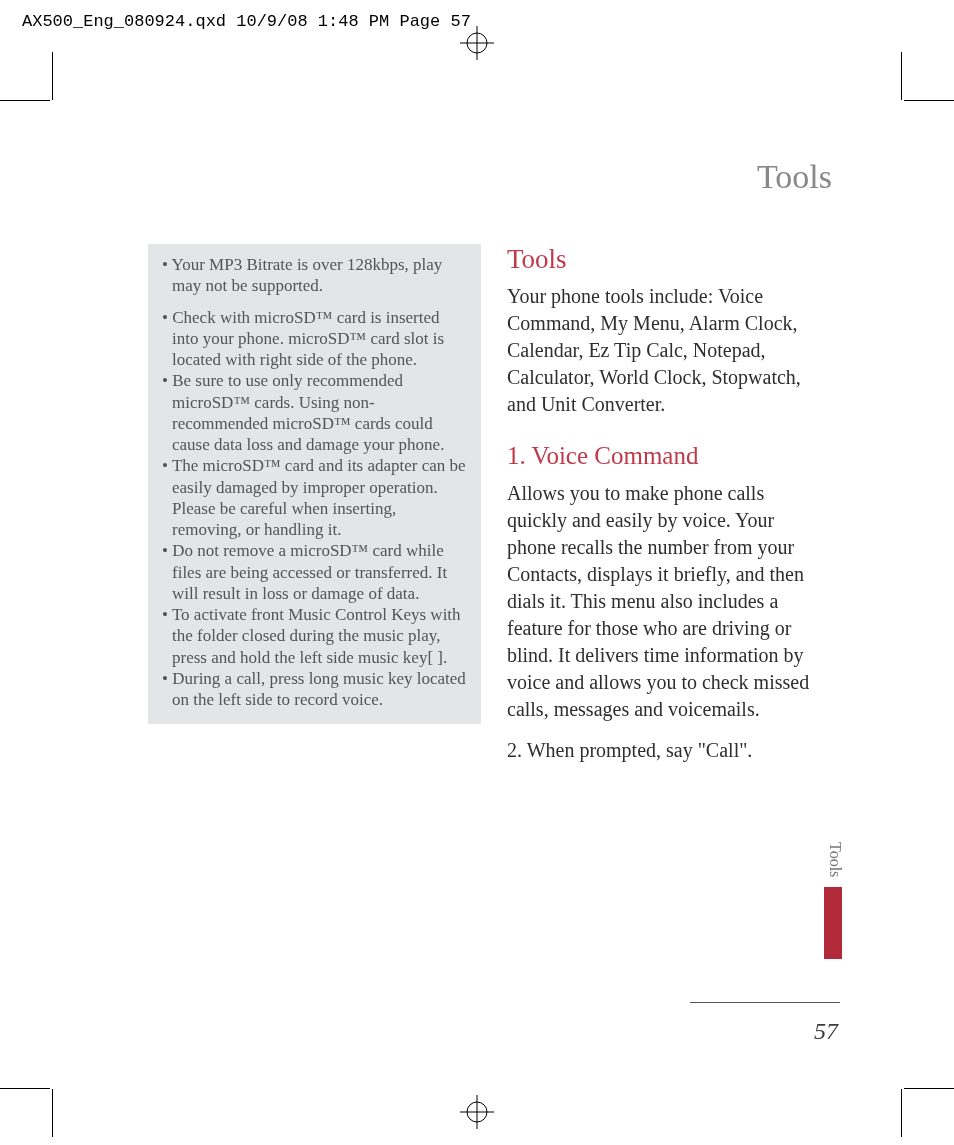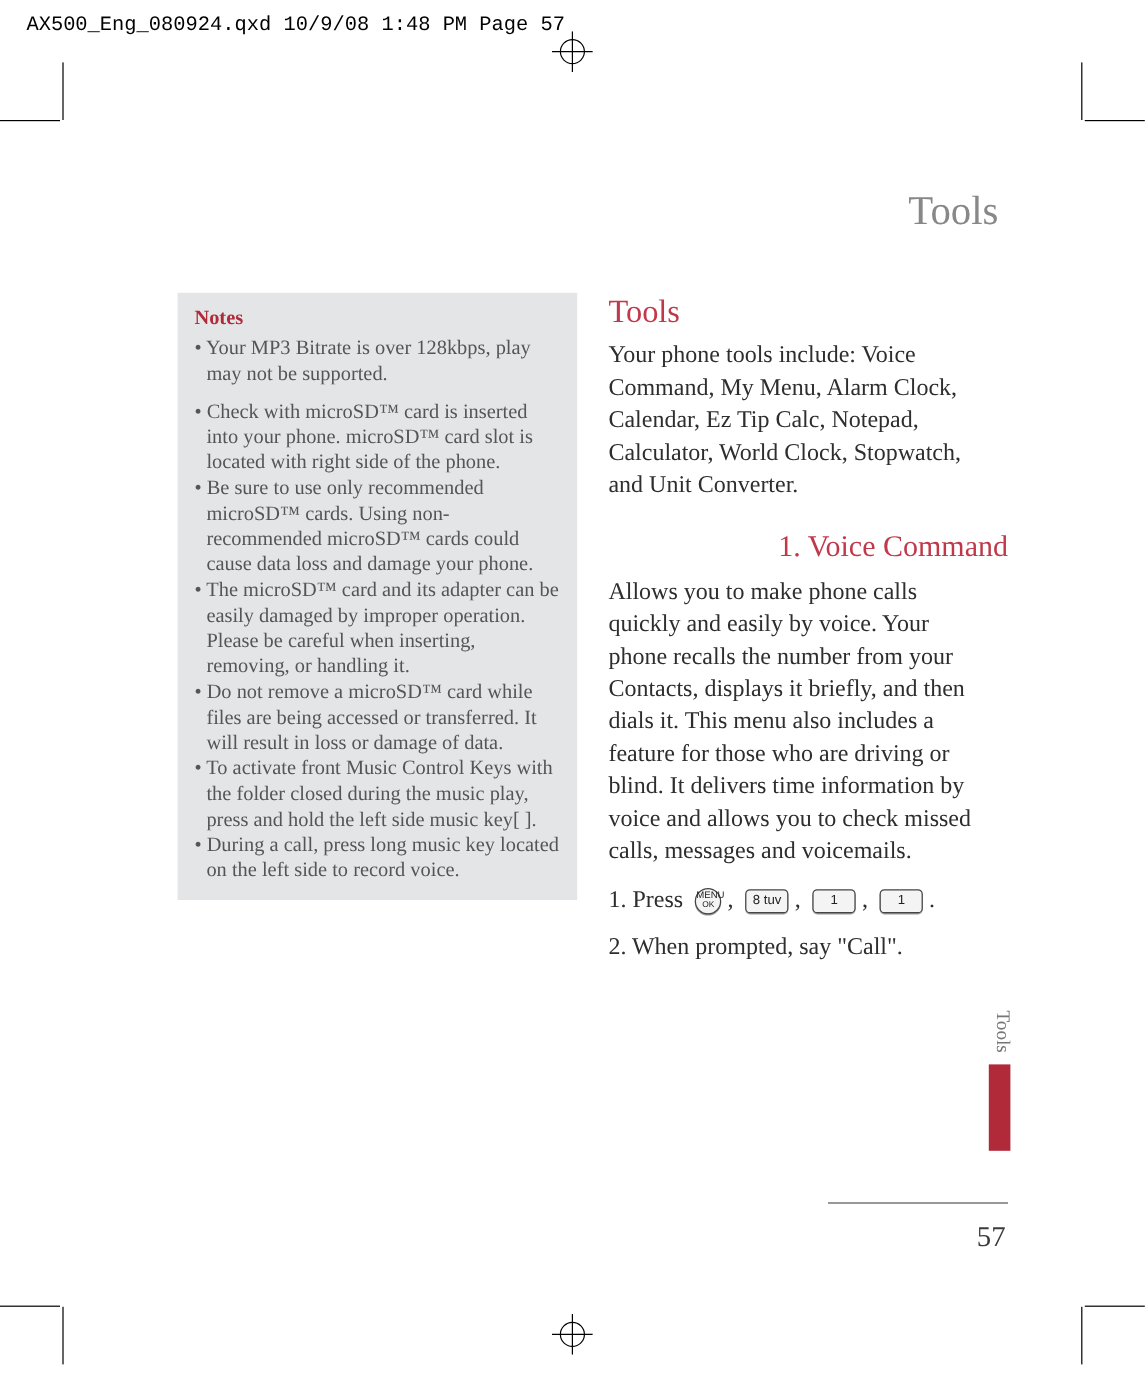--- a/index.html
+++ b/index.html
@@ -54,21 +54,21 @@
   .notes-title{
     color:#b02a3a;font-weight:bold;font-size:17px;margin-bottom:4px;
   }
   .notes-box p{margin:0 0 10px 0;text-indent:-10px;padding-left:10px;}
   .notes-box p.tight{margin-bottom:0;}
 
   .section-title{
     color:#c0394a;font-size:27px;font-weight:400;margin:0 0 8px 0;
   }
   .section-sub{
-    color:#c0394a;font-size:25px;font-weight:400;margin:24px 0 10px 0;text-align:right;
+    color:#c0394a;font-size:25px;font-weight:400;margin:24px 0 10px 0;
   }
   .body-text{font-size:20px;line-height:1.35;margin:0 12px 14px 0;color:#2e2e2e;}
 
   ol.steps{list-style:none;margin:8px 0 0 0;padding:0;font-size:20px;color:#2e2e2e;}
   ol.steps li{margin:0 0 12px 0;padding-left:26px;text-indent:-26px;line-height:1.35;}
 
   
   .key{
     display:inline-block;vertical-align:middle;
     border:1px solid #444;border-radius:4px;
@@ -87,21 +87,21 @@
     writing-mode:vertical-rl;
     font-size:16px;color:#777;padding:8px 2px;
     background:transparent;
   }
   .sidebar-accent{
     width:18px;height:72px;background:#b02a3a;margin-top:2px;
   }
 
   .pagenum{
     position:absolute;bottom:44px;right:64px;
-    font-size:24px;color:#3b3b3b;
+    font-size:24px;color:#3b3b3b;font-style:italic;
   }
   .pagenum-rule{
     position:absolute;bottom:86px;right:62px;width:150px;border-top:1px solid #555;
   }
 </style>
 </head>
 <body>
 
 <div class="header">AX500_Eng_080924.qxd  10/9/08  1:48 PM  Page 57</div>
 
@@ -130,49 +130,40 @@
 <div class="crop brv"></div>
 
 <div class="page">
 
   <div class="running-title">Tools</div>
 
   <div class="columns">
 
     <div class="col">
       <div class="notes-box">
-        <div class="notes-title">Notes</div>
         <p>• Your MP3 Bitrate is over 128kbps, play may not be supported.</p>
         <p class="tight">• Check with microSD™ card is inserted into your phone. microSD™ card slot is located with right side of the phone.</p>
         <p class="tight">• Be sure to use only recommended microSD™ cards. Using non-recommended microSD™ cards could cause data loss and damage your phone.</p>
         <p class="tight">• The microSD™ card and its adapter can be easily damaged by improper operation. Please be careful when inserting, removing, or handling it.</p>
         <p class="tight">• Do not remove a microSD™ card while files are being accessed or transferred. It will result in loss or damage of data.</p>
         <p class="tight">
           <span>• To activate front Music Control Keys with the folder closed during the music play, press and hold the left side music key[  ].</span>
         </p>
         <p class="tight">• During a call, press long music key   located on the left side to record voice.</p>
       </div>
     </div>
 
     <div class="col" style="position:relative;">
       <h2 class="section-title">Tools</h2>
       <p class="body-text">Your phone tools include: Voice Command, My Menu, Alarm Clock, Calendar, Ez Tip Calc, Notepad, Calculator, World Clock, Stopwatch, and Unit Converter.</p>
 
       <h3 class="section-sub">1. Voice Command</h3>
       <p class="body-text">Allows you to make phone calls quickly and easily by voice. Your phone recalls the number from your Contacts, displays it briefly, and then dials it. This menu also includes a feature for those who are driving or blind. It delivers time information by voice and allows you to check missed calls, messages and voicemails.</p>
 
       <ol class="steps">
-        <li>
-          <span>1. Press</span>&nbsp;
-          <span class="key round"><span>MENU</span><span class="l2">OK</span></span> ,&nbsp;
-          <span class="key">8 tuv</span> ,&nbsp;
-          <span class="key">1</span> ,&nbsp;
-          <span class="key">1</span>
-          <span>.</span>
-        </li>
         <li>2. When prompted, say "Call".</li>
       </ol>
 
       <div class="sidetab-wrap">
         <div class="sidetab">Tools</div>
         <div class="sidebar-accent"></div>
       </div>
     </div>
   </div>
 

